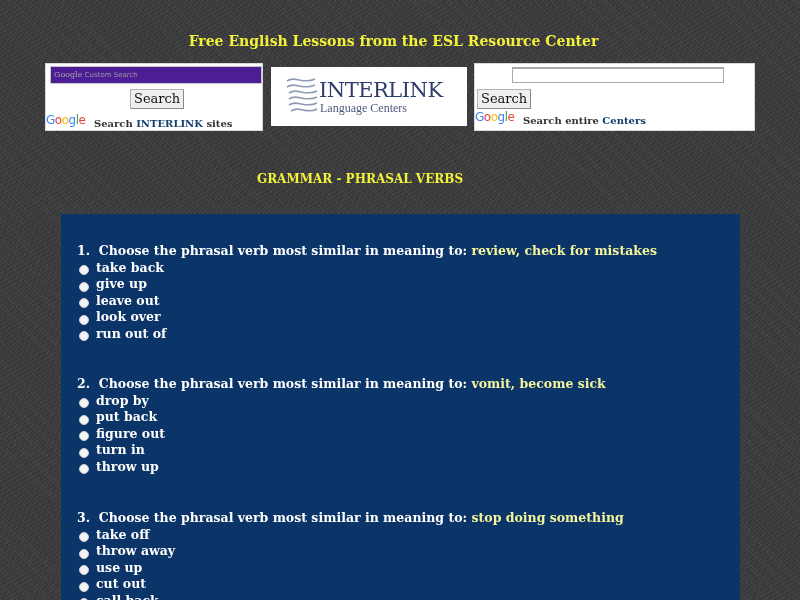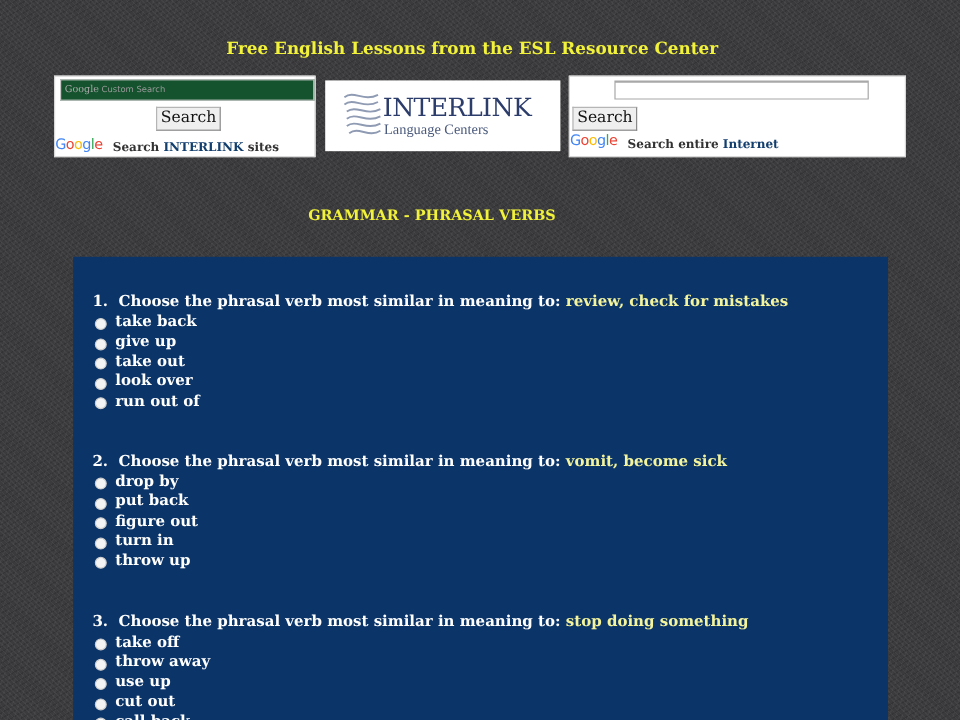--- a/index.html
+++ b/index.html
@@ -27,21 +27,21 @@
       border: 1px solid #d8d8d8;
     }
     .search-left { left: 45px; top: 63px; width: 218px; height: 68px; }
     .search-right { left: 474px; top: 63px; width: 281px; height: 68px; }
     .logo-box {
       position: absolute; left: 271px; top: 67px; width: 196px; height: 59px;
       background: #ffffff;
     }
     .cse-input {
       position: absolute; left: 4px; top: 2px; width: 212px; height: 18px;
-      border: 1px solid #c7c7c7; background: #14532d;
+      border: 1px solid #c7c7c7; background: #4c1d95;
       font-family: "DejaVu Sans", sans-serif; font-size: 7px; color: #9a9a9a;
       padding: 4px 3px; line-height: 8px;
     }
     .cse-input .g-word { font-family: "DejaVu Serif", serif; font-size: 8px; color: #a8a8a8; }
     .search-btn {
       position: absolute; height: 20px; padding: 0 3px;
       background: #efefef; border: 1px solid #b5b5b5;
       border-right-color: #8a8a8a; border-bottom-color: #8a8a8a;
       font-family: "DejaVu Serif", serif; font-size: 13px; color: #111;
       line-height: 18px;
@@ -138,21 +138,21 @@
   <span class="logo-name">INTERLINK</span>
   <span class="logo-sub">Language Centers</span>
 </div>
 
 <div class="search-box search-right">
   <input class="net-input" type="text" value="" style="">
   <button class="search-btn">Search</button>
   <span class="google-logo"><span class="g-b">G</span><span class="g-r">o</span><span class="g-y">o</span><span class="g-b">g</span><span class="g-g">l</span><span class="g-r">e</span></span>
   <span class="search-caption">
     <span>Search entire</span>
-    <span class="hl">Internet</span>
+    <span class="hl">Centers</span>
   </span>
 </div>
 
 <div class="section-title">GRAMMAR  - PHRASAL VERBS</div>
 
 <div class="quiz-panel">
 
   <div class="question" style="top:17px;">
     <div class="q-text">
       <span>1.</span>&nbsp;
@@ -162,21 +162,21 @@
     <label class="option">
         <span class="radio"></span>
         <span>take back</span>
       </label>
     <label class="option">
         <span class="radio"></span>
         <span>give up</span>
       </label>
     <label class="option">
         <span class="radio"></span>
-        <span>take out</span>
+        <span>leave out</span>
       </label>
     <label class="option">
         <span class="radio"></span>
         <span>look over</span>
       </label>
     <label class="option">
         <span class="radio"></span>
         <span>run out of</span>
       </label>
   </div>

